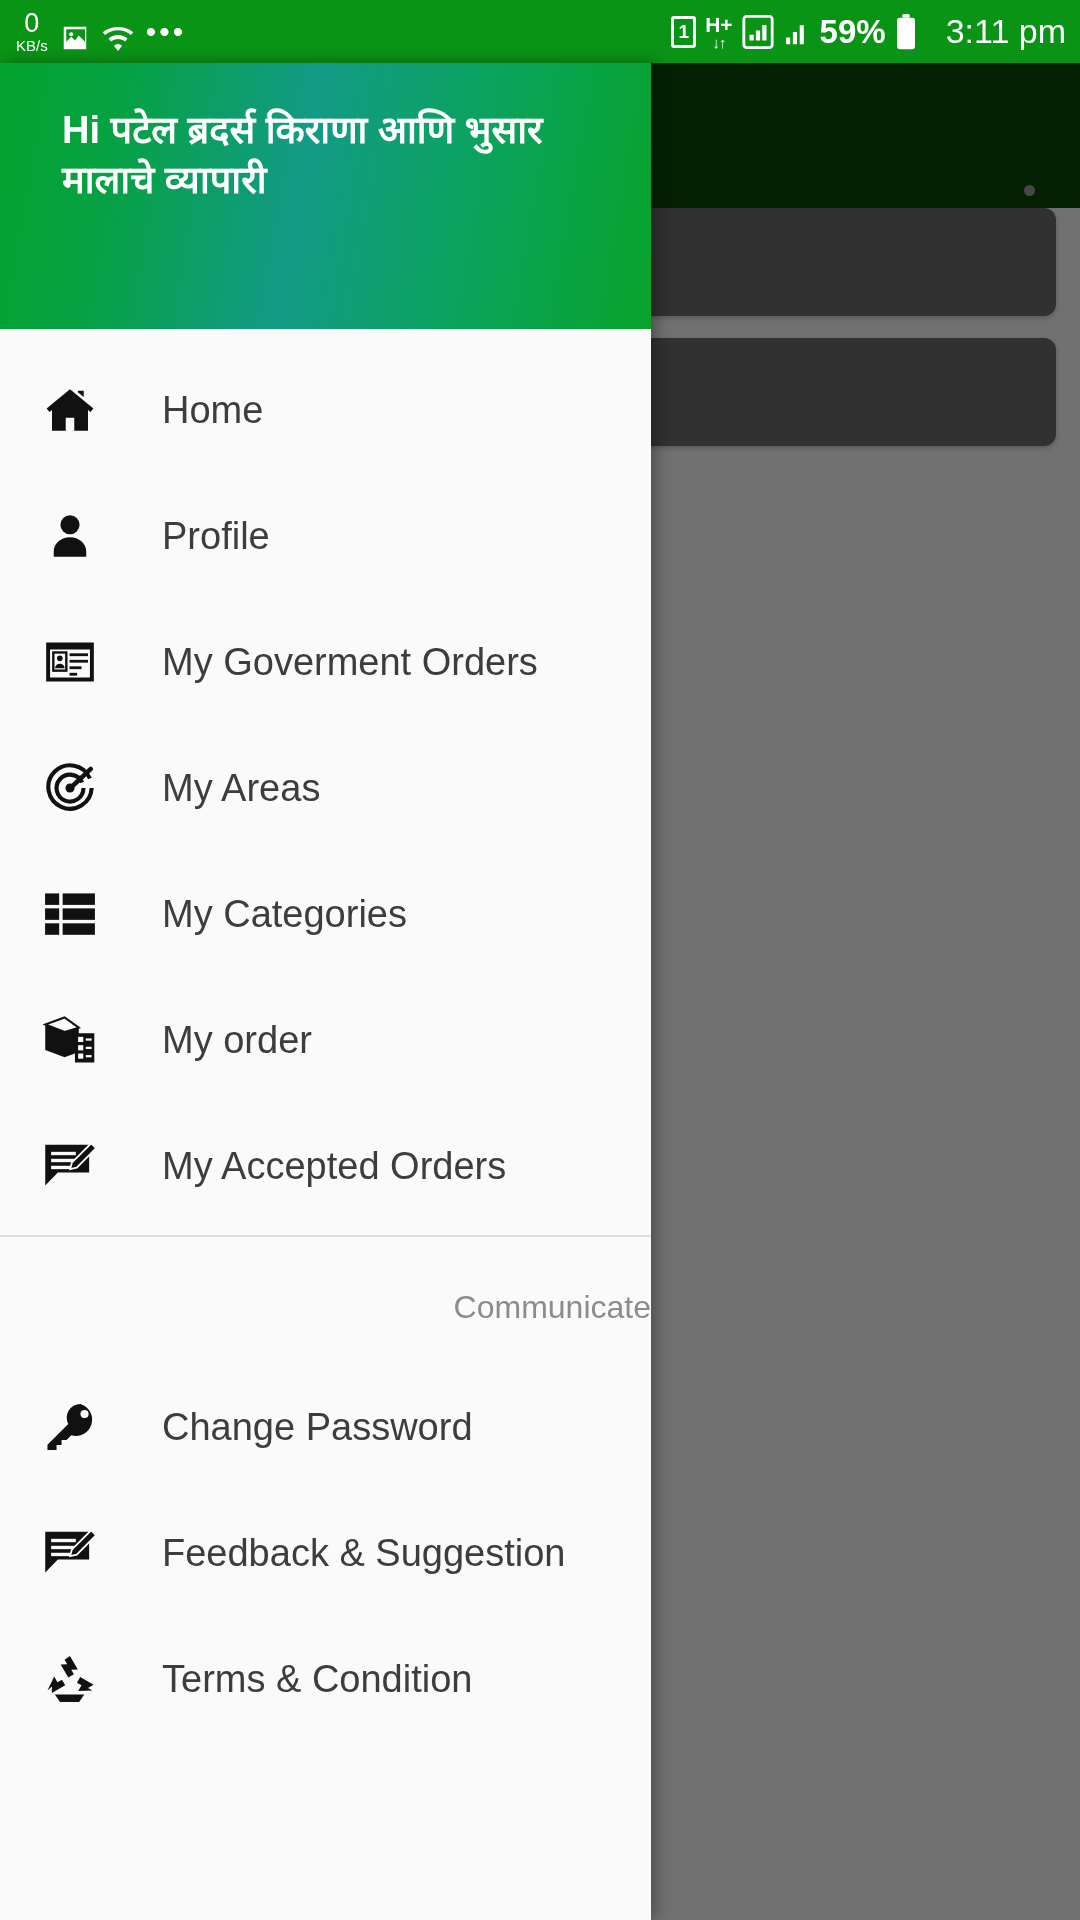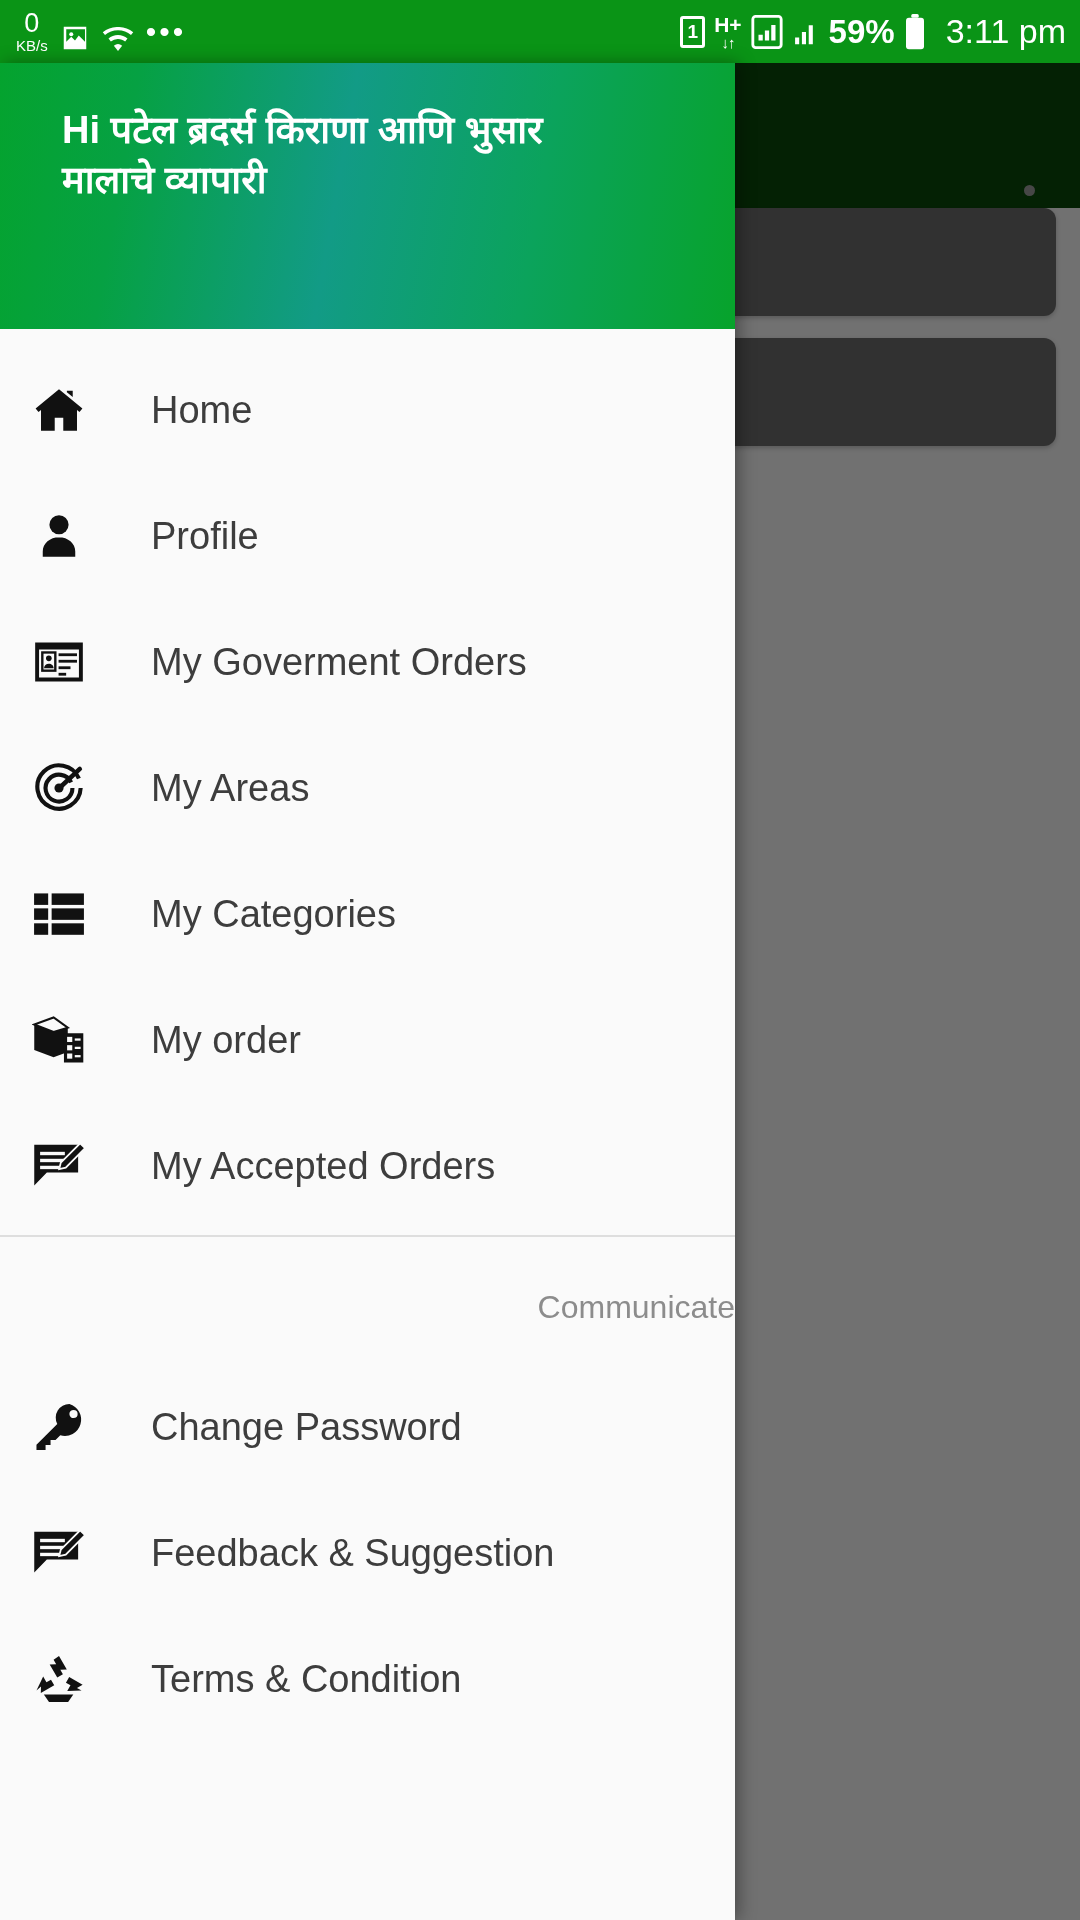--- a/index.html
+++ b/index.html
@@ -63,25 +63,25 @@
 
   .sb-sim {
     width:25px; height:32px; border:3px solid #ffffff; border-radius:3px;
     display:flex; align-items:center; justify-content:center;
     font-size:19px; font-weight:700; color:#ffffff;
   }
   .sb-hplus { display:flex; flex-direction:column; align-items:center; line-height:1; }
   .sb-hplus .hp { font-size:21px; font-weight:600; }
   .sb-hplus .ar { font-size:15px; letter-spacing:-1px; }
   .sb-pct { font-size:33px; font-weight:700; letter-spacing:0px; }
-  .sb-time { font-size:34px; font-weight:400; margin-left:11px; }
+  .sb-time { font-size:34px; font-weight:400; margin-left:20px; }
 
   
   #drawer {
-    position:absolute; left:0; top:63px; width:735px; height:1857px;
+    position:absolute; left:0; top:63px; width:651px; height:1857px;
     background:#fafafa;
     box-shadow:4px 0 16px rgba(0,0,0,0.35);
     overflow:hidden;
   }
   #drawer-header {
     position:relative;
     height:266px; width:100%;
     background:linear-gradient(100deg,#04a32e 0%, #06a143 18%, #129b86 46%, #0ba35c 72%, #07a32b 100%);
     padding:42px 40px 0 62px;
     color:#ffffff;
@@ -92,21 +92,21 @@
   }
   #drawer-user-email {
     margin-top:34px;
     font-size:38px; font-weight:400; letter-spacing:0.3px;
   }
 
   #drawer-nav { padding-top:18px; }
   .nav-item {
     display:flex; align-items:center;
     height:126px;
-    padding-left:23px;
+    padding-left:34px;
     cursor:pointer;
   }
   .nav-icon {
     width:72px; min-width:72px; height:72px;
     display:flex; align-items:center; justify-content:center;
     color:#111111;
   }
   .nav-icon svg { display:block; }
   .nav-label {
     margin-left:56px;

